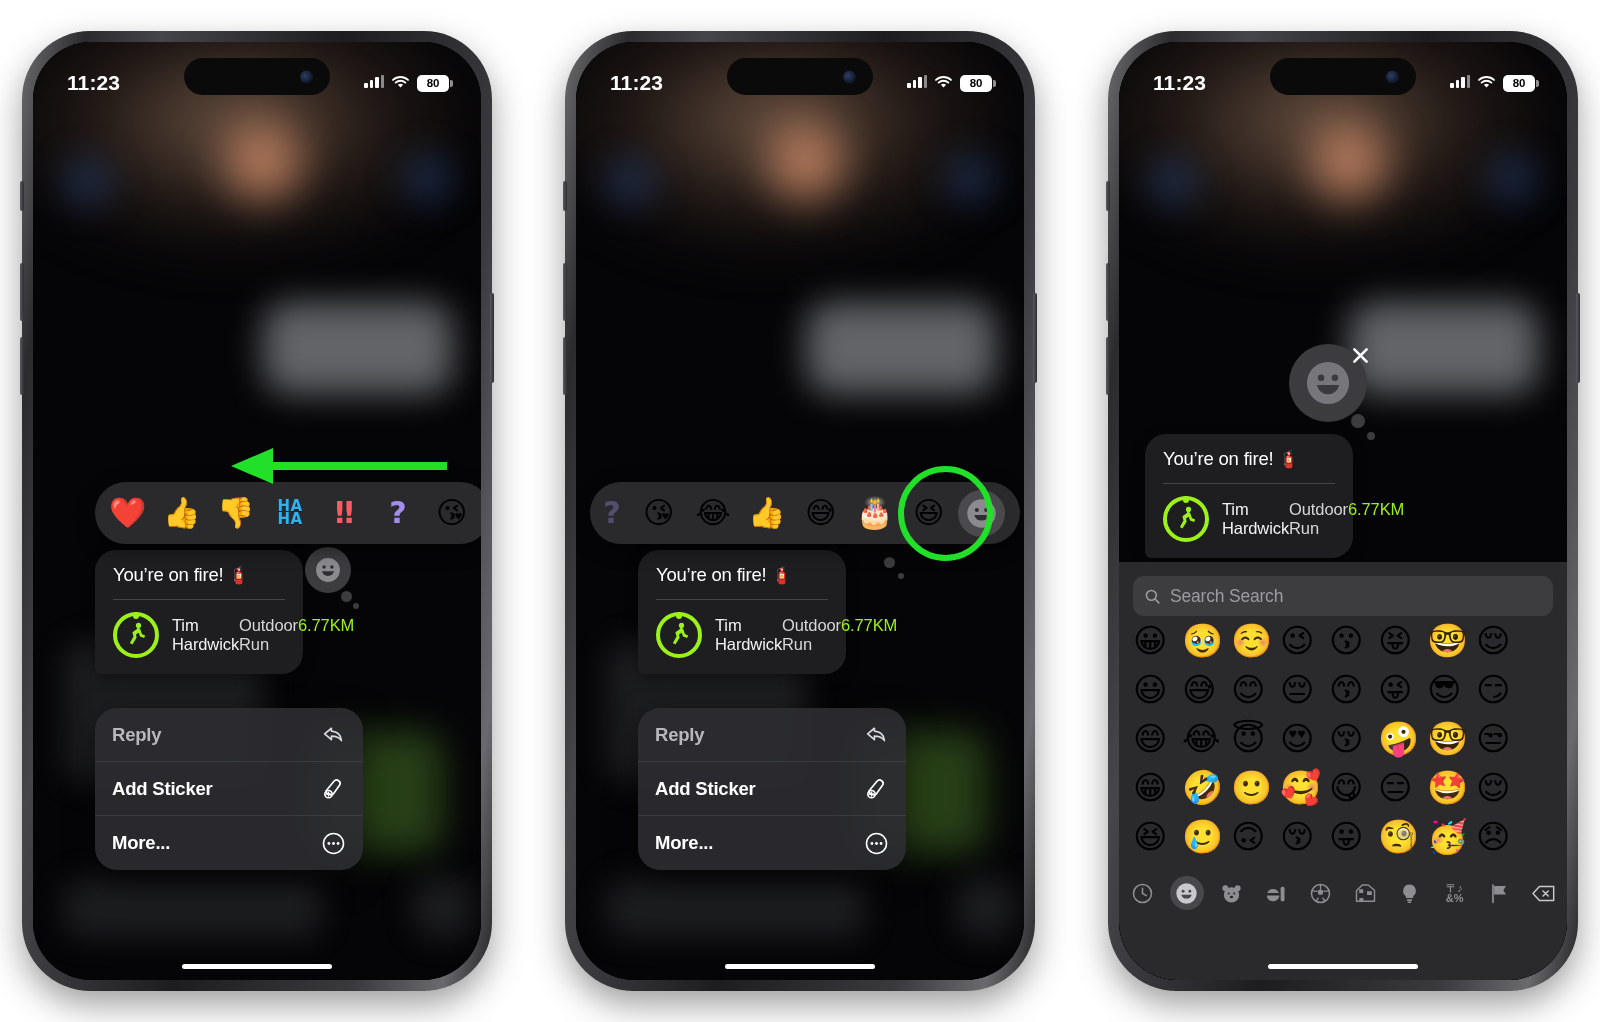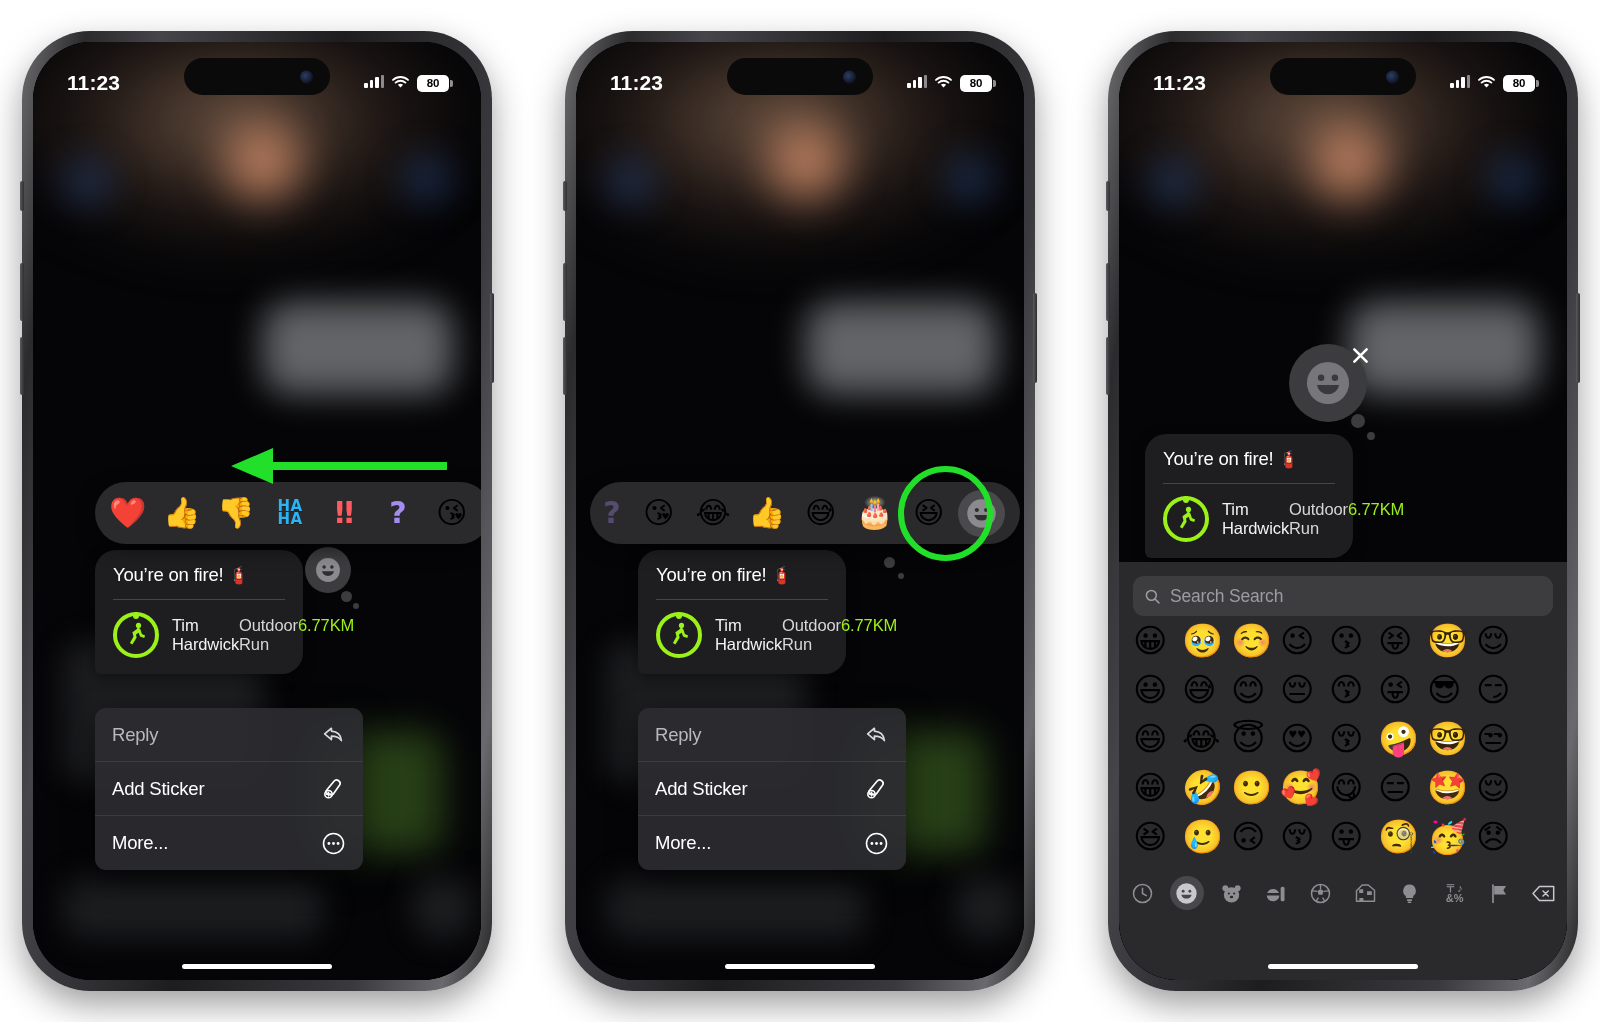--- a/index.html
+++ b/index.html
@@ -168,23 +168,24 @@
 
   .xbadge {
     position:absolute; z-index:34; width:26px; height:26px;
     display:flex; align-items:center; justify-content:center;
   }
   .xbadge svg { width:21px; height:21px; }
 
   
   .ctxmenu {
     position:absolute; z-index:27;
-    width:268px; border-radius:11px; overflow:hidden;
+    width:268px; border-radius:22px; overflow:hidden;
     background:rgba(44,44,48,.93);
     box-shadow: 0 10px 30px rgba(0,0,0,.5);
+    font-weight: bold;
   }
   .ctxrow {
     height:54px; display:flex; align-items:center; justify-content:space-between;
     padding: 0 17px 0 17px;
     border-bottom:1px solid rgba(255,255,255,.085);
   }
   .ctxrow:last-child { border-bottom:none; }
   .ctxrow .lbl { color:#fff; font-size:18.5px; letter-spacing:-.2px; }
   .ctxrow.dim .lbl { color:#b9b9bd; }
   .ctxrow .ic { width:26px; height:26px; display:flex; align-items:center; justify-content:center; }

